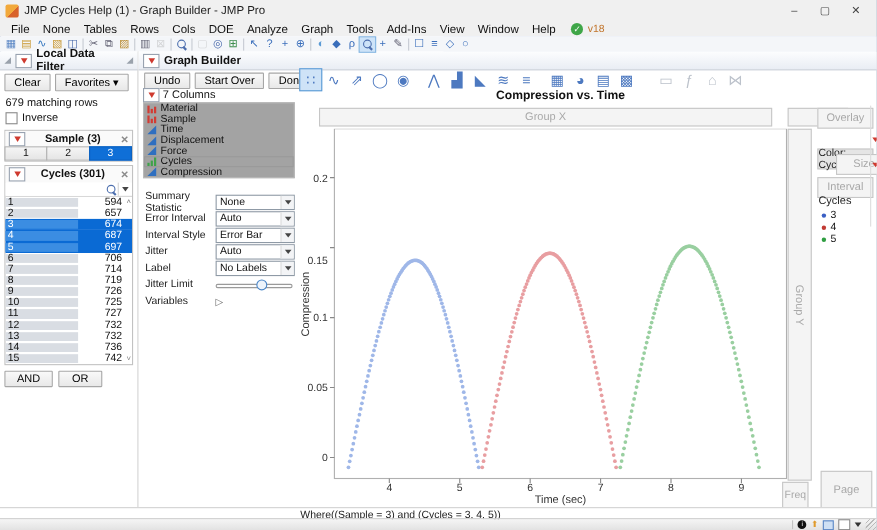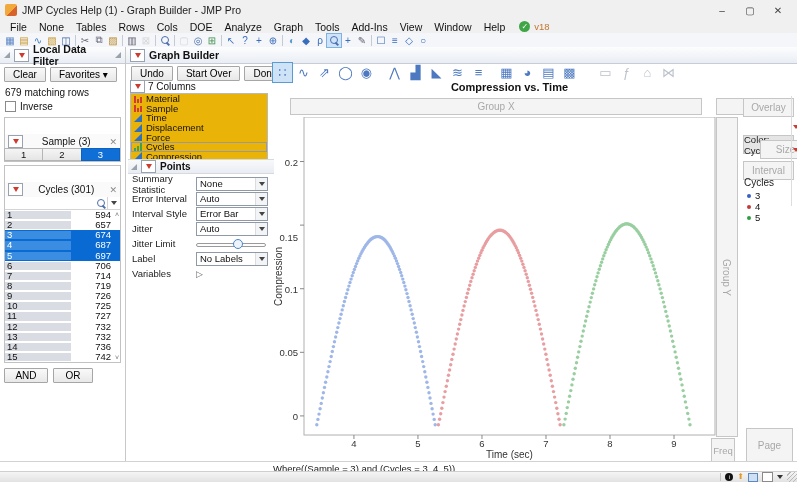--- a/index.html
+++ b/index.html
@@ -40,21 +40,21 @@
        padding:1px 8px;border-radius:1px;font-family:inherit;}
   .x-close{margin-left:auto;color:#8a8a8a;font-size:9px;}
   
   .filter-panel{position:absolute;top:47px;left:0;width:125px;bottom:21px;background:#fff;border-right:1px solid #c8c8c8;}
   .filter-body{padding:3px 4px 0 4px;}
   .fbtn-row{display:flex;gap:4px;}
   .matching{font-size:10px;margin:5px 0 3px 1px;}
   .inverse-row{display:flex;align-items:center;gap:4px;font-size:10px;margin:2px 0 5px 1px;}
   .checkbox{width:9px;height:9px;border:1px solid #8a8a8a;background:#fff;}
   .filter-group{border:1px solid #c2c2c2;margin-bottom:3px;background:#fff;}
-  .fg-header{display:flex;align-items:center;gap:0;padding:1px 3px;font-size:10px;font-weight:normal;background:#fafafa;margin-top:16px;}
+  .fg-header{display:flex;align-items:center;gap:0;padding:1px 3px;font-size:10px;font-weight:bold;background:#fafafa;}
   .fg-title{flex:1;text-align:center;}
   .seg-row{display:flex;}
   .seg{flex:1;text-align:center;font-size:9.5px;line-height:11px;border:1px solid #b5b5b5;margin:-1px 0 0 -1px;
        background:linear-gradient(#f5f5f5,#e5e5e5);}
   .seg.sel{background:#0f6fd7;color:#fff;border-color:#0c62c0;}
   .search-row{display:flex;border-bottom:1px solid #d4d4d4;}
   .search-input{flex:1;height:12px;background:#fff;display:flex;align-items:center;justify-content:flex-end;padding-right:2px;}
   .dd-btn{width:12px;border-left:1px solid #d4d4d4;display:flex;align-items:center;justify-content:center;}
   .dd-arrow{width:0;height:0;border-left:3px solid transparent;border-right:3px solid transparent;border-top:4px solid #444;}
   .flist{position:relative;}
@@ -70,21 +70,21 @@
   
   .builder{position:absolute;top:47px;left:126px;right:0;bottom:21px;background:#fff;}
   .gb-buttons{position:absolute;left:5px;top:19px;display:flex;gap:4px;}
   .gallery{position:absolute;left:146px;top:15px;display:flex;align-items:center;}
   .g-icon{width:19px;height:19px;display:flex;align-items:center;justify-content:center;
           font-size:13px;color:#4d79c0;border:1px solid transparent;}
   .g-icon.active{background:#cfe3f7;border-color:#5b9bd5;}
   .g-icon.disabled{color:#bcc2cb;}
   .g-gap{width:7px;}.g-gap.big{width:15px;}
   .col-header{position:absolute;left:4px;top:33px;display:flex;align-items:center;gap:3px;font-size:10px;}
-  .col-list{position:absolute;left:4px;top:46px;width:136px;border:1px solid #b9b9b9;background:#eab308;}
+  .col-list{position:absolute;left:4px;top:46px;width:136px;border:1px solid #b9b9b9;background:#a3a3a3;}
   .col-row{height:9.6px;display:flex;align-items:center;gap:3px;padding:0 3px;font-size:9.5px;}
   .col-row.sel{outline:1px solid #9a9a9a;outline-offset:-1px;}
   .cicon{width:9px;height:8px;display:flex;align-items:flex-end;gap:1px;flex:0 0 auto;}
   .cicon i{display:block;width:2px;}
   .tri-cont{width:0;height:0;border-left:8px solid transparent;border-bottom:8px solid #2f6fc0;}
   .points-header{position:absolute;left:2px;top:112px;width:140px;height:13px;
                  background:linear-gradient(#f8f9fb,#e9ecf2);border-top:1px solid #d5d9e0;border-bottom:1px solid #d5d9e0;
                  display:flex;align-items:center;gap:4px;padding:0 3px;font-weight:bold;font-size:10px;}
   .points-rows{position:absolute;left:6px;top:129px;width:136px;}
   .pc-row{height:15px;display:flex;align-items:center;}
@@ -376,27 +376,20 @@
         <span>Cycles</span>
       </div>
       <div class="col-row">
         <span class="cicon">
           <span class="tri-cont"></span>
         </span>
         <span>Compression</span>
       </div>
     </div>
 
-  <div class="points-header">
-    <span class="disc-tri"></span>
-    <span class="red-tri-btn">
-        <span class="red-tri"></span>
-      </span>
-    <span>Points</span>
-  </div>
   <div class="points-rows" id="points-rows">
       <div class="pc-row">
         <span class="pc-label">Summary Statistic</span>
         <span class="combo">
           <span>None</span>
           <span class="arr">
             <span class="dd-arrow"></span>
           </span>
         </span>
       </div>
@@ -421,33 +414,33 @@
       <div class="pc-row">
         <span class="pc-label">Jitter</span>
         <span class="combo">
           <span>Auto</span>
           <span class="arr">
             <span class="dd-arrow"></span>
           </span>
         </span>
       </div>
       <div class="pc-row">
-        <span class="pc-label">Jitter Limit</span>
-        <span class="slider">
-          <span class="track"></span>
-          <span class="thumb" style="left: calc(58% - 4px);"></span>
-        </span>
-      </div>
-      <div class="pc-row">
         <span class="pc-label">Label</span>
         <span class="combo">
           <span>No Labels</span>
           <span class="arr">
             <span class="dd-arrow"></span>
           </span>
+        </span>
+      </div>
+      <div class="pc-row">
+        <span class="pc-label">Jitter Limit</span>
+        <span class="slider">
+          <span class="track"></span>
+          <span class="thumb" style="left: calc(58% - 4px);"></span>
         </span>
       </div>
       <div class="pc-row">
         <span class="pc-label">Variables</span>
         <span class="disclosure">▷</span>
       </div>
     </div>
 
   <div class="chart-title">Compression vs. Time</div>
   <div class="zone zone-groupx">Group X</div>

